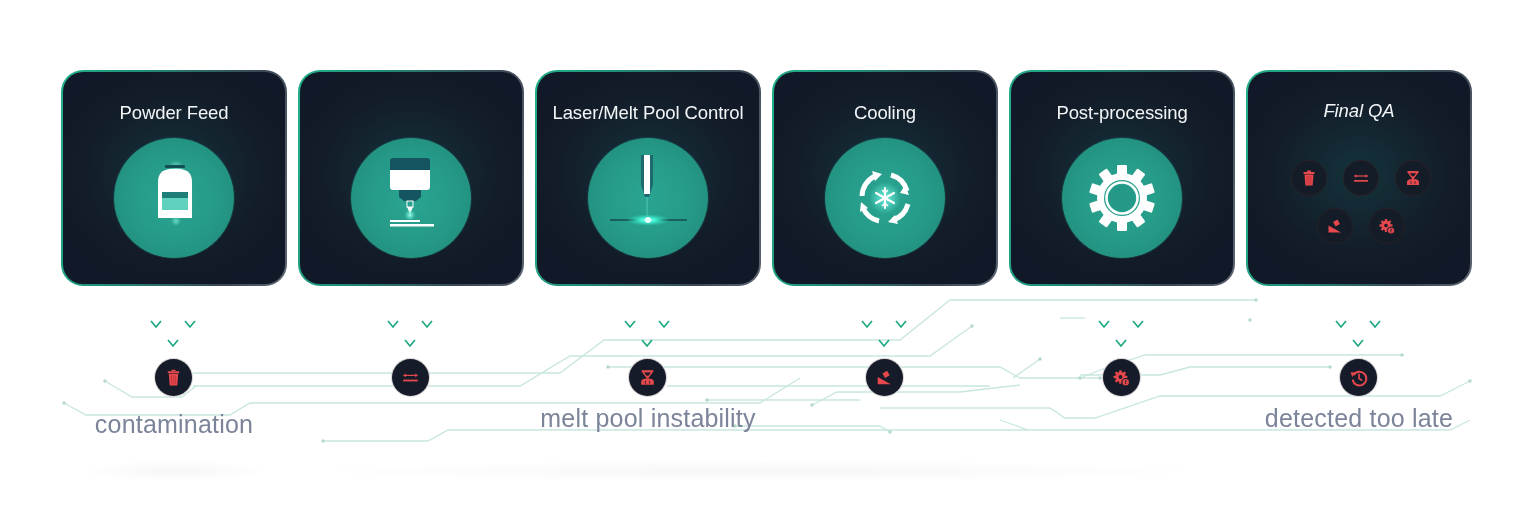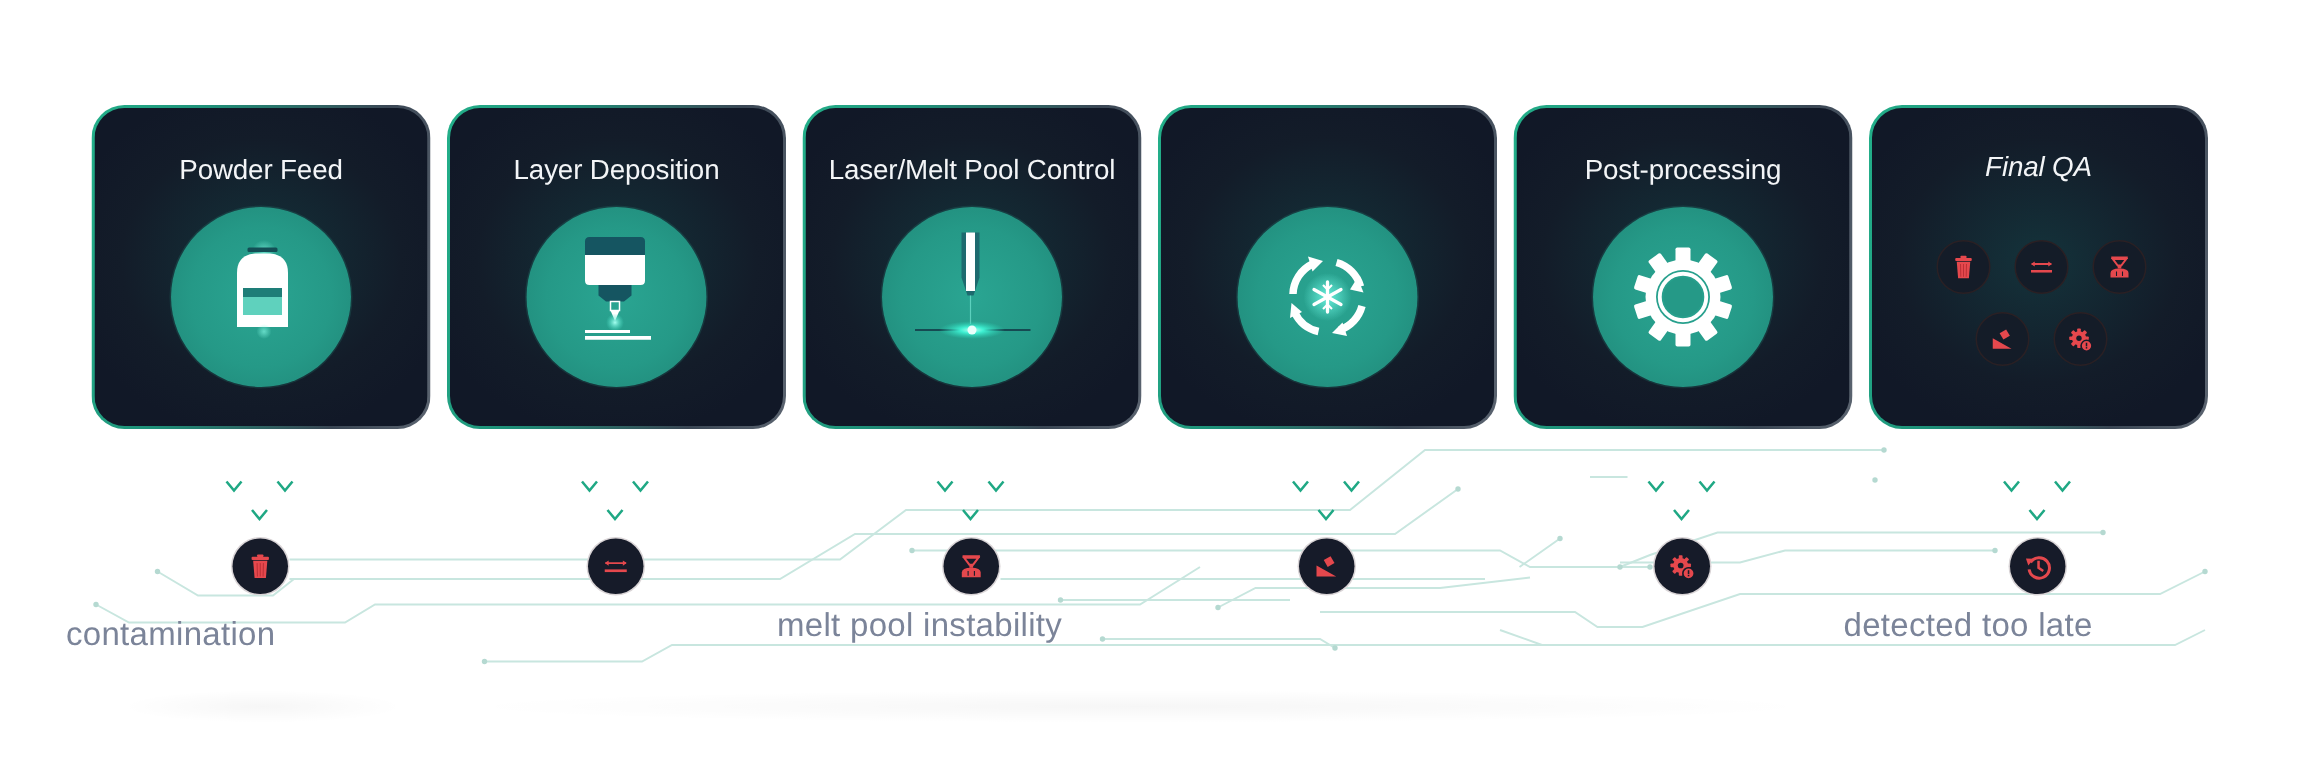--- a/index.html
+++ b/index.html
@@ -31,22 +31,22 @@
     position: absolute; width: 36px; height: 36px; border-radius: 50%;
     background: #141c28; border: 1px solid #2a2024; box-sizing: border-box;
   }
   .qa-dot svg { position: absolute; left: 7px; top: 7px; width: 20px; height: 20px; }
   .node {
     position: absolute; width: 37px; height: 37px; border-radius: 50%;
     background: #161b29; box-shadow: 0 0 0 1px #d9d4d6;
   }
   .node svg { position: absolute; left: 8px; top: 8px; width: 21px; height: 21px; }
   .label {
-    position: absolute; width: 260px; color: #7b8499;
-    font-size: 22px; letter-spacing: 0.2px;
+    position: absolute; width: 260px; text-align: center; color: #7b8499;
+    font-size: 25px; letter-spacing: 0.2px;
   }
   .shadow-band {
     position: absolute; top: 460px; height: 22px; border-radius: 11px;
     background: radial-gradient(ellipse at center, rgba(0,0,0,0.035) 0%, rgba(0,0,0,0) 70%);
   }
   #wires { position: absolute; left: 0; top: 0; width: 1533px; height: 520px; }
 </style>
 </head>
 <body>
 
@@ -149,21 +149,20 @@
         <rect x="51" y="27" width="20" height="3" rx="1" fill="#134e55"></rect>
         <path d="M44 44 Q44 32 56 31 L66 31 Q78 32 78 44 L78 80 L44 80 Z" fill="#ffffff"></path>
         <rect x="48" y="54" width="26" height="18" fill="#1e7e78"></rect>
         <rect x="48" y="60" width="26" height="12" fill="#5fd1bd"></rect>
         <circle cx="62" cy="83" r="5" fill="url(#g1)"></circle>
       </svg>
     </div>
   </div>
 
   <div class="card" style="left:298px">
-    <div class="card-title">Layer Deposition</div>
     <div class="hero">
       <svg viewBox="0 0 120 120">
         <defs>
             <radialGradient id="g2" cx="0.5" cy="0.5" r="0.5">
               <stop offset="0" stop-color="#a6fff0"></stop>
               <stop offset="1" stop-color="#44e3c8" stop-opacity="0"></stop>
             </radialGradient>
           </defs>
         <path d="M39 23 Q39 20 42 20 L76 20 Q79 20 79 23 L79 32 L39 32 Z" fill="#155561"></path>
         <path d="M39 32 L79 32 L79 49 Q79 52 76 52 L42 52 Q39 52 39 49 Z" fill="#ffffff"></path>
@@ -192,20 +191,21 @@
         <rect x="56" y="17" width="6" height="39" fill="#ffffff"></rect>
         <line x1="59" y1="59" x2="59" y2="78" stroke="#7ff0dd" stroke-width="0.8" opacity="0.6"></line>
         <line x1="22" y1="82" x2="99" y2="82" stroke="#164a52" stroke-width="1.4"></line>
         <ellipse cx="60" cy="82" rx="22" ry="6" fill="url(#g3)"></ellipse>
         <circle cx="60" cy="82" r="3" fill="#e8fffb"></circle>
       </svg>
     </div>
   </div>
 
   <div class="card" style="left:772px">
+    <div class="card-title">Cooling</div>
     <div class="hero">
       <svg viewBox="0 0 120 120">
         <defs>
             <radialGradient id="g4" cx="0.5" cy="0.5" r="0.5">
               <stop offset="0" stop-color="#6ff5e2" stop-opacity="0.9"></stop>
               <stop offset="1" stop-color="#6ff5e2" stop-opacity="0"></stop>
             </radialGradient>
           </defs>
         <circle cx="60" cy="60" r="16" fill="url(#g4)"></circle>
         <g stroke="#ffffff" stroke-width="5" fill="none" stroke-linecap="butt">

